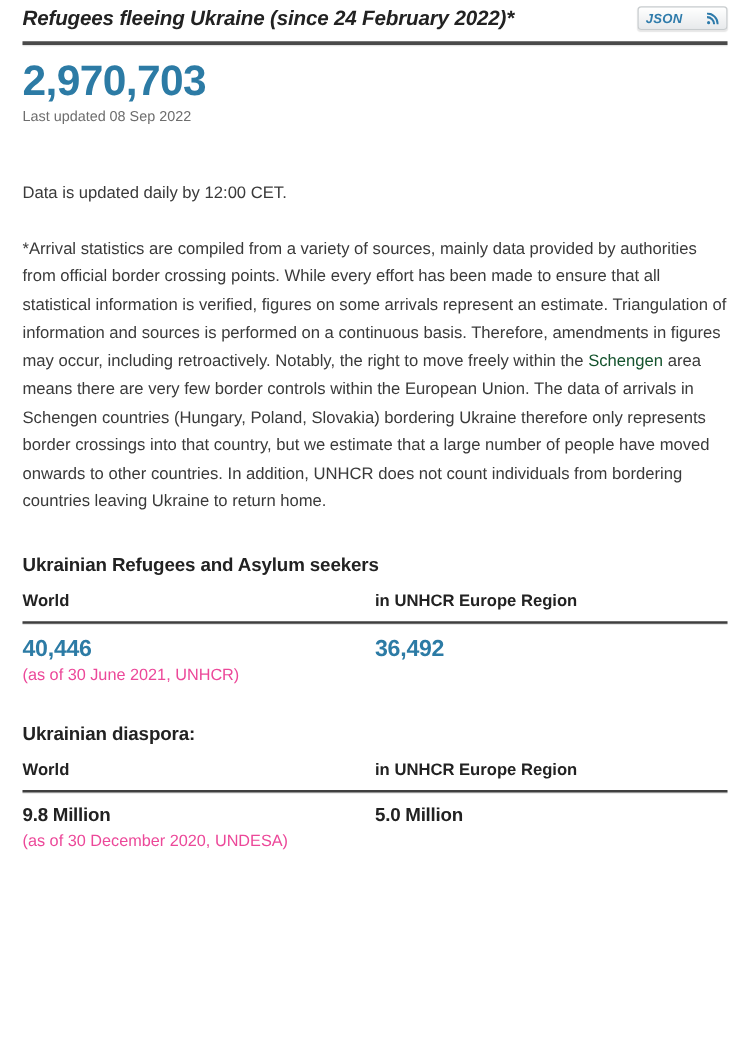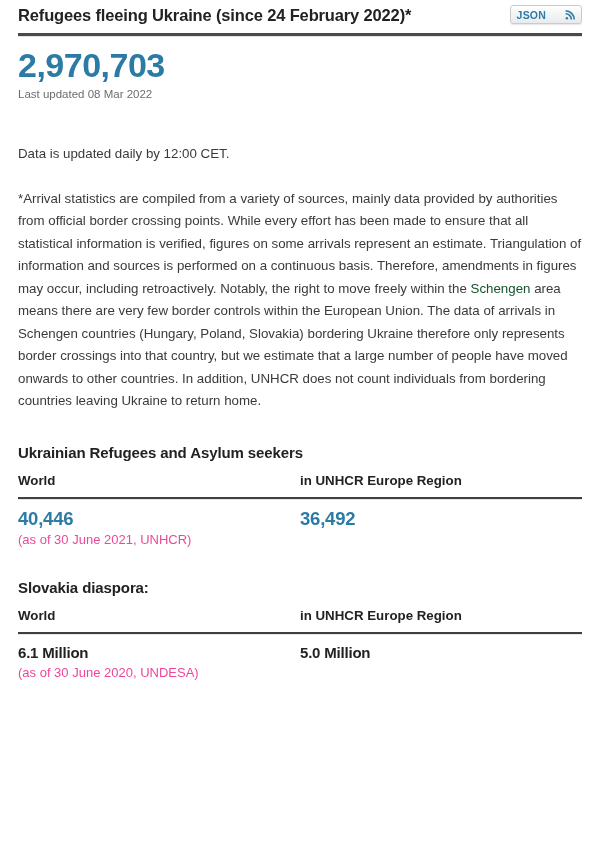--- a/index.html
+++ b/index.html
@@ -22,20 +22,21 @@
     padding: 0 18px;
     position: relative;
   }
 
   
   .header-row {
     display: flex;
     align-items: flex-start;
     justify-content: flex-start;
     padding-top: 5px;
+    font-style: italic;
   }
   .main-title {
     font-size: 16.5px;
     font-weight: bold;
     color: #222222;
     letter-spacing: -0.15px;
     line-height: 20px;
     margin: 0;
     flex: 1 1 auto;
     white-space: nowrap;
@@ -158,21 +159,21 @@
         <path d="M1 7.2 A7.8 7.8 0 0 1 8.8 15 L11.4 15 A10.4 10.4 0 0 0 1 4.6 Z" fill="#2e7bab"></path>
         <path d="M1 2.6 A12.4 12.4 0 0 1 13.4 15 L16 15 A15 15 0 0 0 1 0 Z" fill="#2e7bab"></path>
       </svg>
     </span>
   </div>
 
   <div class="title-rule"></div>
 
   <div class="big-number">2,970,703</div>
 
-  <div class="last-updated">Last updated 08 Mar 2022</div>
+  <div class="last-updated">Last updated 08 Sep 2022</div>
 
   <p class="para para-daily">Data is updated daily by 12:00 CET.</p>
 
   <p class="para para-note">
     <span>*Arrival statistics are compiled from a variety of sources, mainly data provided by authorities from official border crossing points. While every effort has been made to ensure that all statistical information is verified, figures on some arrivals represent an estimate. Triangulation of information and sources is performed on a continuous basis. Therefore, amendments in figures may occur, including retroactively. Notably, the right to move freely within the </span><a class="link">Schengen</a><span> area means there are very few border controls within the European Union. The data of arrivals in Schengen countries (Hungary, Poland, Slovakia) bordering Ukraine therefore only represents border crossings into that country, but we estimate that a large number of people have moved onwards to other countries. In addition, UNHCR does not count individuals from bordering countries leaving Ukraine to return home.</span>
   </p>
 
 
   <div class="section">
     <h2 class="section-title">Ukrainian Refugees and Asylum seekers</h2>
@@ -188,31 +189,31 @@
           <div class="stat-sub">(as of 30 June 2021, UNHCR)</div>
         </div>
         <div class="col-b">
           <div class="stat-val blue">36,492</div>
         </div>
       </div>
     </div>
   </div>
 
   <div class="section">
-    <h2 class="section-title">Slovakia diaspora:</h2>
+    <h2 class="section-title">Ukrainian diaspora:</h2>
     <div class="stat-table">
       <div class="stat-head">
         <div class="col-a">World</div>
         <div class="col-b">in UNHCR Europe Region</div>
       </div>
       <div class="stat-rule"></div>
       <div class="stat-values">
         <div class="col-a">
-          <div class="stat-val dark">6.1 Million</div>
-          <div class="stat-sub">(as of 30 June 2020, UNDESA)</div>
+          <div class="stat-val dark">9.8 Million</div>
+          <div class="stat-sub">(as of 30 December 2020, UNDESA)</div>
         </div>
         <div class="col-b">
           <div class="stat-val dark">5.0 Million</div>
         </div>
       </div>
     </div>
   </div>
 
 </div>
 

